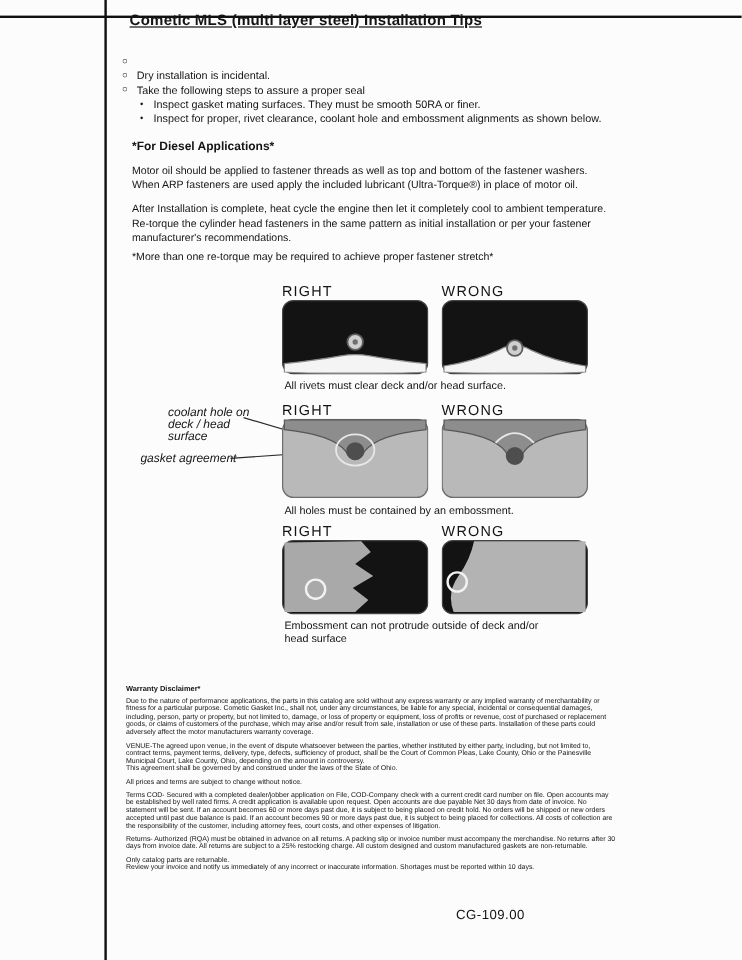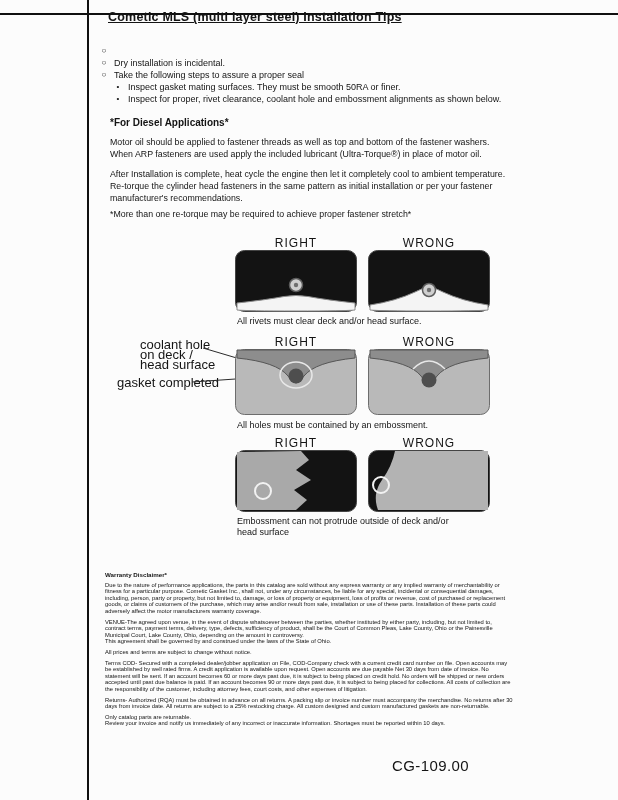--- a/index.html
+++ b/index.html
@@ -20,30 +20,30 @@
     font-size: 12.5px; font-weight: bold;
     text-decoration: underline; letter-spacing: 0.2px;
   }
 
   .tip { display: flex; gap: 6px; width: 404px; font-size: 9px; line-height: 12px; }
   .tip .marker { flex: 0 0 8px; text-align: center; font-size: 8px; line-height: 12px; }
 
   .h-diesel { top: 117px; left: 110px; font-size: 10px; font-weight: bold; }
   .para { left: 110px; width: 402px; font-size: 8.8px; line-height: 12px; }
 
-  .col-head { width: 122px; text-align: center; font-size: 12px; letter-spacing: 1px; }
+  .col-head { width: 122px; text-align: left; font-size: 12px; letter-spacing: 1px; }
   .caption { font-size: 9px; line-height: 11px; }
-  .callout { font-size: 13px; line-height: 10px; }
+  .callout { font-size: 10px; line-height: 10px; font-style: italic; }
 
   .warranty { top: 572px; left: 105px; width: 408px; font-size: 5.8px; line-height: 6.6px; }
   .warranty .w-head { font-weight: bold; margin-bottom: 3px; font-size: 6.2px; }
   .warranty p { margin: 0 0 4px 0; }
   .warranty p.tight { margin-bottom: 0; }
 
-  .footer-code { top: 757px; left: 392px; font-size: 15px; letter-spacing: 0.4px; }
+  .footer-code { top: 757px; left: 380px; font-size: 11px; letter-spacing: 0.4px; }
 </style>
 </head>
 <body>
 
 <div class="abs rule-top"></div>
 <div class="abs rule-left"></div>
 
 <div class="abs title">Cometic MLS (multi layer steel) Installation Tips</div>
 
 <div class="abs tip" style="left:100px; top:45px">
@@ -87,21 +87,21 @@
   <circle cx="61" cy="40" r="6.5" fill="#cfcfcf" stroke="#5c5c5c" stroke-width="1.5"></circle>
   <circle cx="61" cy="40" r="2.2" fill="#6f6f6f"></circle>
 </svg>
 
 <div class="abs caption" style="left:237px; top:316px">All rivets must clear deck and/or head surface.</div>
 
 <div class="abs col-head" style="left:235px; top:335px">RIGHT</div>
 <div class="abs col-head" style="left:368px; top:335px">WRONG</div>
 
 <div class="abs callout" style="left:140px; top:340px; width:80px">coolant hole on deck / head surface</div>
-<div class="abs callout" style="left:117px; top:378px">gasket completed</div>
+<div class="abs callout" style="left:117px; top:378px">gasket agreement</div>
 
 <svg class="abs" style="left:100px; top:330px" width="250" height="72" viewBox="0 0 250 72">
   <line x1="103" y1="18" x2="194" y2="45" stroke="#2a2a2a" stroke-width="1"></line>
   <line x1="92" y1="52" x2="179" y2="46" stroke="#2a2a2a" stroke-width="1"></line>
 </svg>
 
 <svg class="abs" style="left:235px; top:349px" width="122" height="66" viewBox="0 0 122 66">
   <rect x="0.5" y="0.5" width="121" height="65" rx="9" fill="#b9b9b9" stroke="#6d6d6d"></rect>
   <path d="M2,1 L120,1 L120,9 Q80,13 69,27 Q61,41 53,27 Q42,13 2,9 Z" fill="#8d8d8d" stroke="#565656" stroke-width="1"></path>
   <ellipse cx="61" cy="26" rx="16" ry="13" fill="none" stroke="#e8e8e8" stroke-width="1.5"></ellipse>

